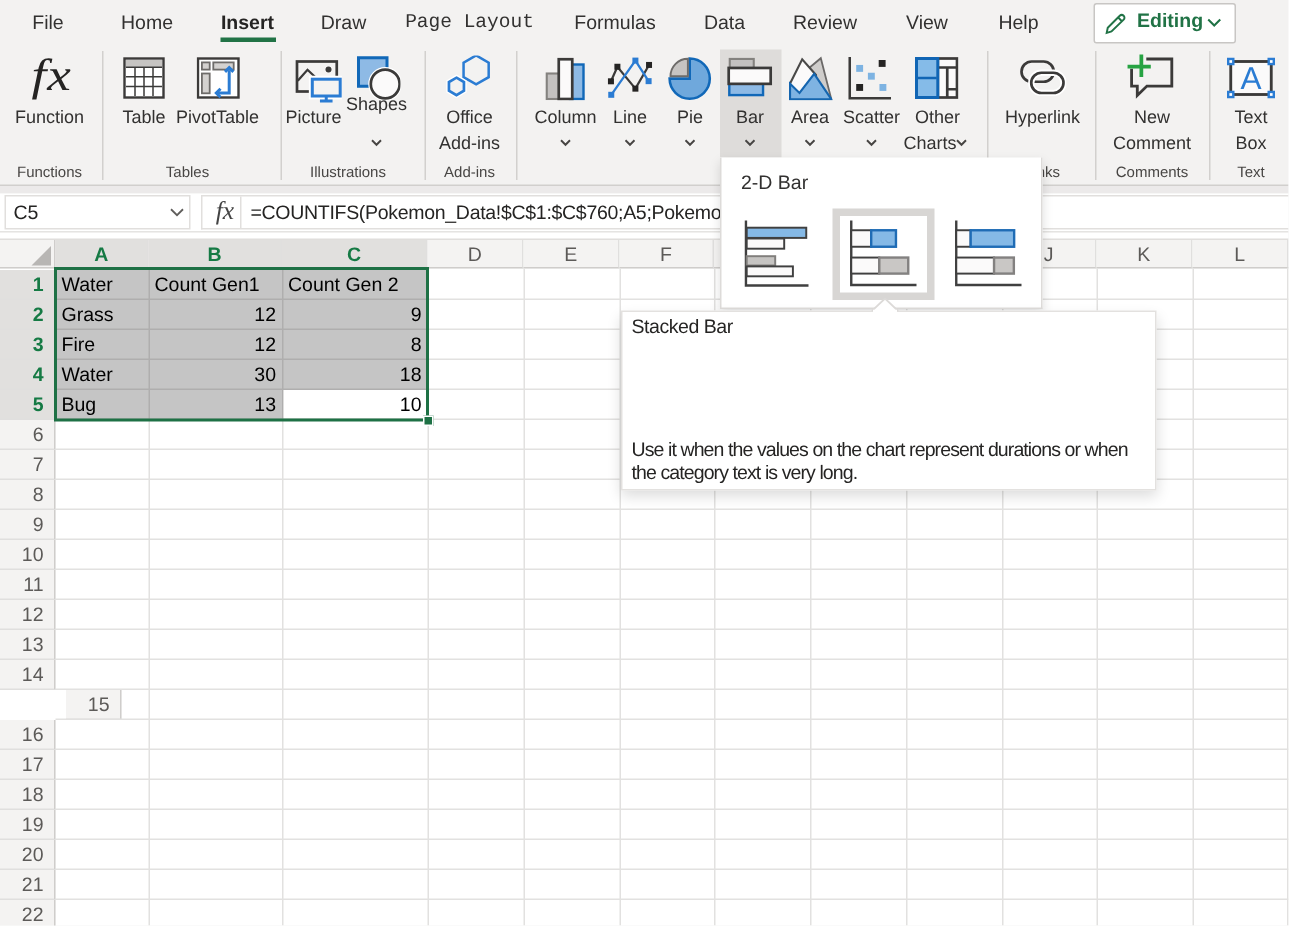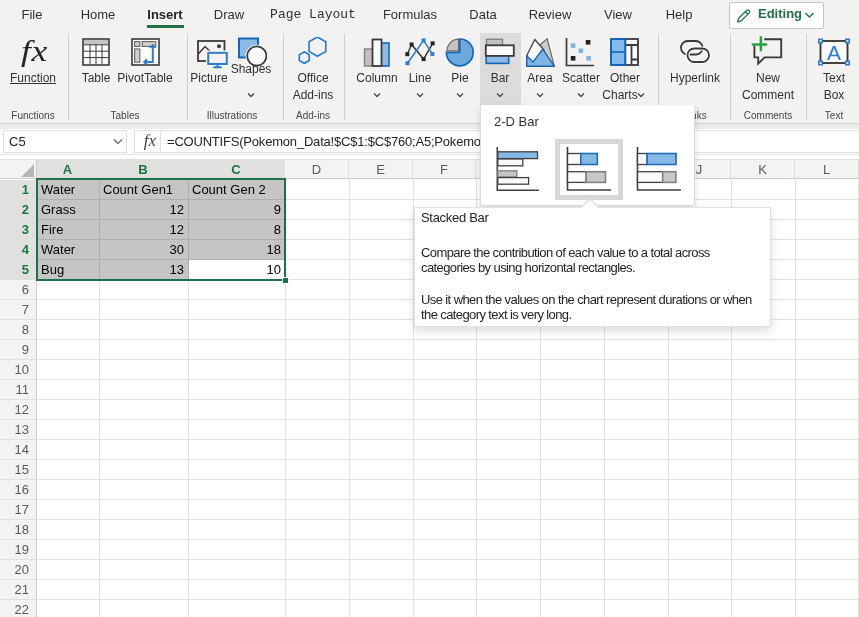--- a/index.html
+++ b/index.html
@@ -53,21 +53,21 @@
   <div class="sep" style="left:187px;"></div>
   <div class="sep" style="left:283px;"></div>
   <div class="sep" style="left:344px;"></div>
   <div class="sep" style="left:658px;"></div>
   <div class="sep" style="left:730px;"></div>
   <div class="sep" style="left:806px;"></div>
 
   <div class="abs" style="left:480px; top:33px; width:41px; height:72px; background:#dedcda;"></div>
 
   <div class="abs" style="left:21px; top:36px; width:34px; height:32px; font-family:'Liberation Serif',serif; font-style:italic; font-size:30px; color:#252423; letter-spacing:0.5px; line-height:30px; transform:scaleX(1.18); transform-origin:0 0;">fx</div>
-  <div class="rlabel" style="left:33px; top:71px;text-decoration:underline;">Function</div>
+  <div class="rlabel" style="left:33px; top:71px;">Function</div>
   <div class="glabel" style="left:33px;">Functions</div>
 
   <svg class="icon" style="left:82px; top:38px;" width="28" height="28" viewBox="0 0 28 28">
     <rect x="1" y="1" width="26" height="26" fill="#fff" stroke="#3b3a39" stroke-width="1.6"></rect>
     <rect x="2" y="2" width="24" height="4.6" fill="#c6c4c2"></rect>
     <path d="M2 6.8 H26 M2 13.2 H26 M2 19.6 H26 M8 6.8 V26 M14 6.8 V26 M20 6.8 V26" stroke="#3b3a39" stroke-width="1"></path>
   </svg>
   <div class="rlabel" style="left:96px; top:71px;">Table</div>
   <div class="glabel" style="left:125px;">Tables</div>
 
@@ -273,21 +273,21 @@
   <div class="rowhdr sel" style="top:260px;">5</div>
   <div class="rowhdr" style="top:280px;">6</div>
   <div class="rowhdr" style="top:300px;">7</div>
   <div class="rowhdr" style="top:320px;">8</div>
   <div class="rowhdr" style="top:340px;">9</div>
   <div class="rowhdr" style="top:360px;">10</div>
   <div class="rowhdr" style="top:380px;">11</div>
   <div class="rowhdr" style="top:400px;">12</div>
   <div class="rowhdr" style="top:420px;">13</div>
   <div class="rowhdr" style="top:440px;">14</div>
-  <div class="rowhdr" style="top:460px;">15</div>
+  <div class="rowhdr" style="top:460px;margin-left:44px;">15</div>
   <div class="rowhdr" style="top:480px;">16</div>
   <div class="rowhdr" style="top:500px;">17</div>
   <div class="rowhdr" style="top:520px;">18</div>
   <div class="rowhdr" style="top:540px;">19</div>
   <div class="rowhdr" style="top:560px;">20</div>
   <div class="rowhdr" style="top:580px;">21</div>
   <div class="rowhdr" style="top:600px;">22</div>
 
   <div id="vlines">
       <div class="abs" style="left:99px; top:179px; width:1px; height:438px; background:#e2e1e0;"></div>
@@ -376,20 +376,19 @@
     <path d="M4.5 1 V44 H48" fill="none" stroke="#404040" stroke-width="1.6"></path>
     <rect x="4.5" y="7.5" width="9.6" height="11" fill="#fbfafa" stroke="#404040" stroke-width="1.3"></rect>
     <rect x="14.1" y="7.5" width="29" height="11" fill="#85b9e6" stroke="#1f6cb5" stroke-width="1.6"></rect>
     <rect x="4.5" y="25.7" width="25.2" height="10.7" fill="#fbfafa" stroke="#404040" stroke-width="1.3"></rect>
     <rect x="29.7" y="25.7" width="13.2" height="10.7" fill="#c9c7c5" stroke="#838180" stroke-width="1.6"></rect>
   </svg>
 </div>
 
 <div id="tooltip" class="abs" style="left:414px; top:207px; width:357px; height:120px; background:#fff; border:1px solid #e3e1df; box-shadow:0 4px 9px rgba(0,0,0,0.14); font-size:13px; color:#252423;">
   <div class="abs" style="left:6px; top:2px; letter-spacing:-0.3px;">Stacked Bar</div>
-  <div class="abs" style="left:6px; top:38px; line-height:14.7px; letter-spacing:-0.6px;">Compare the contribution of each value to a total across<br>categories by using horizontal rectangles.</div>
   <div class="abs" style="left:6px; top:85px; line-height:14.7px; letter-spacing:-0.6px;">Use it when the values on the chart represent durations or when<br>the category text is very long.</div>
 </div>
 
 <svg class="abs" style="left:581px; top:199px;" width="18" height="9" viewBox="0 0 18 9">
   <path d="M0 8.5 L9 0 L18 8.5" fill="#fff" stroke="#dcdad8" stroke-width="1.2"></path>
   <path d="M1 9 H17" stroke="#fff" stroke-width="3"></path>
 </svg>
 
 </body></html>

